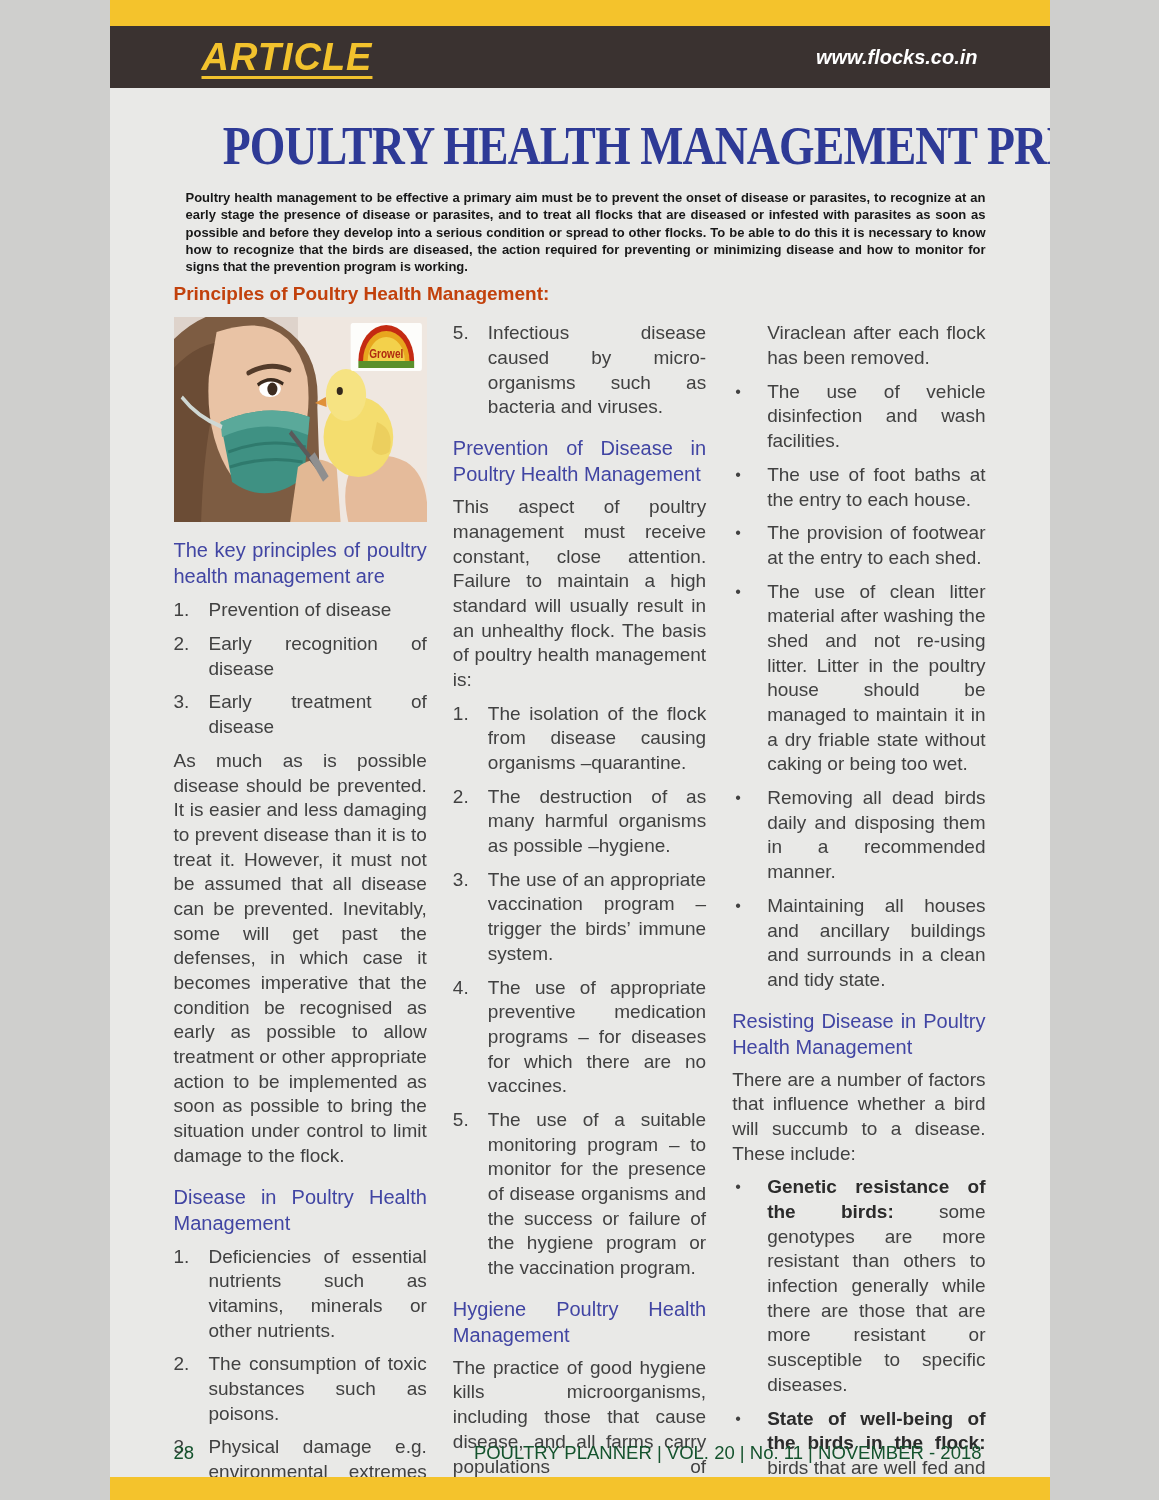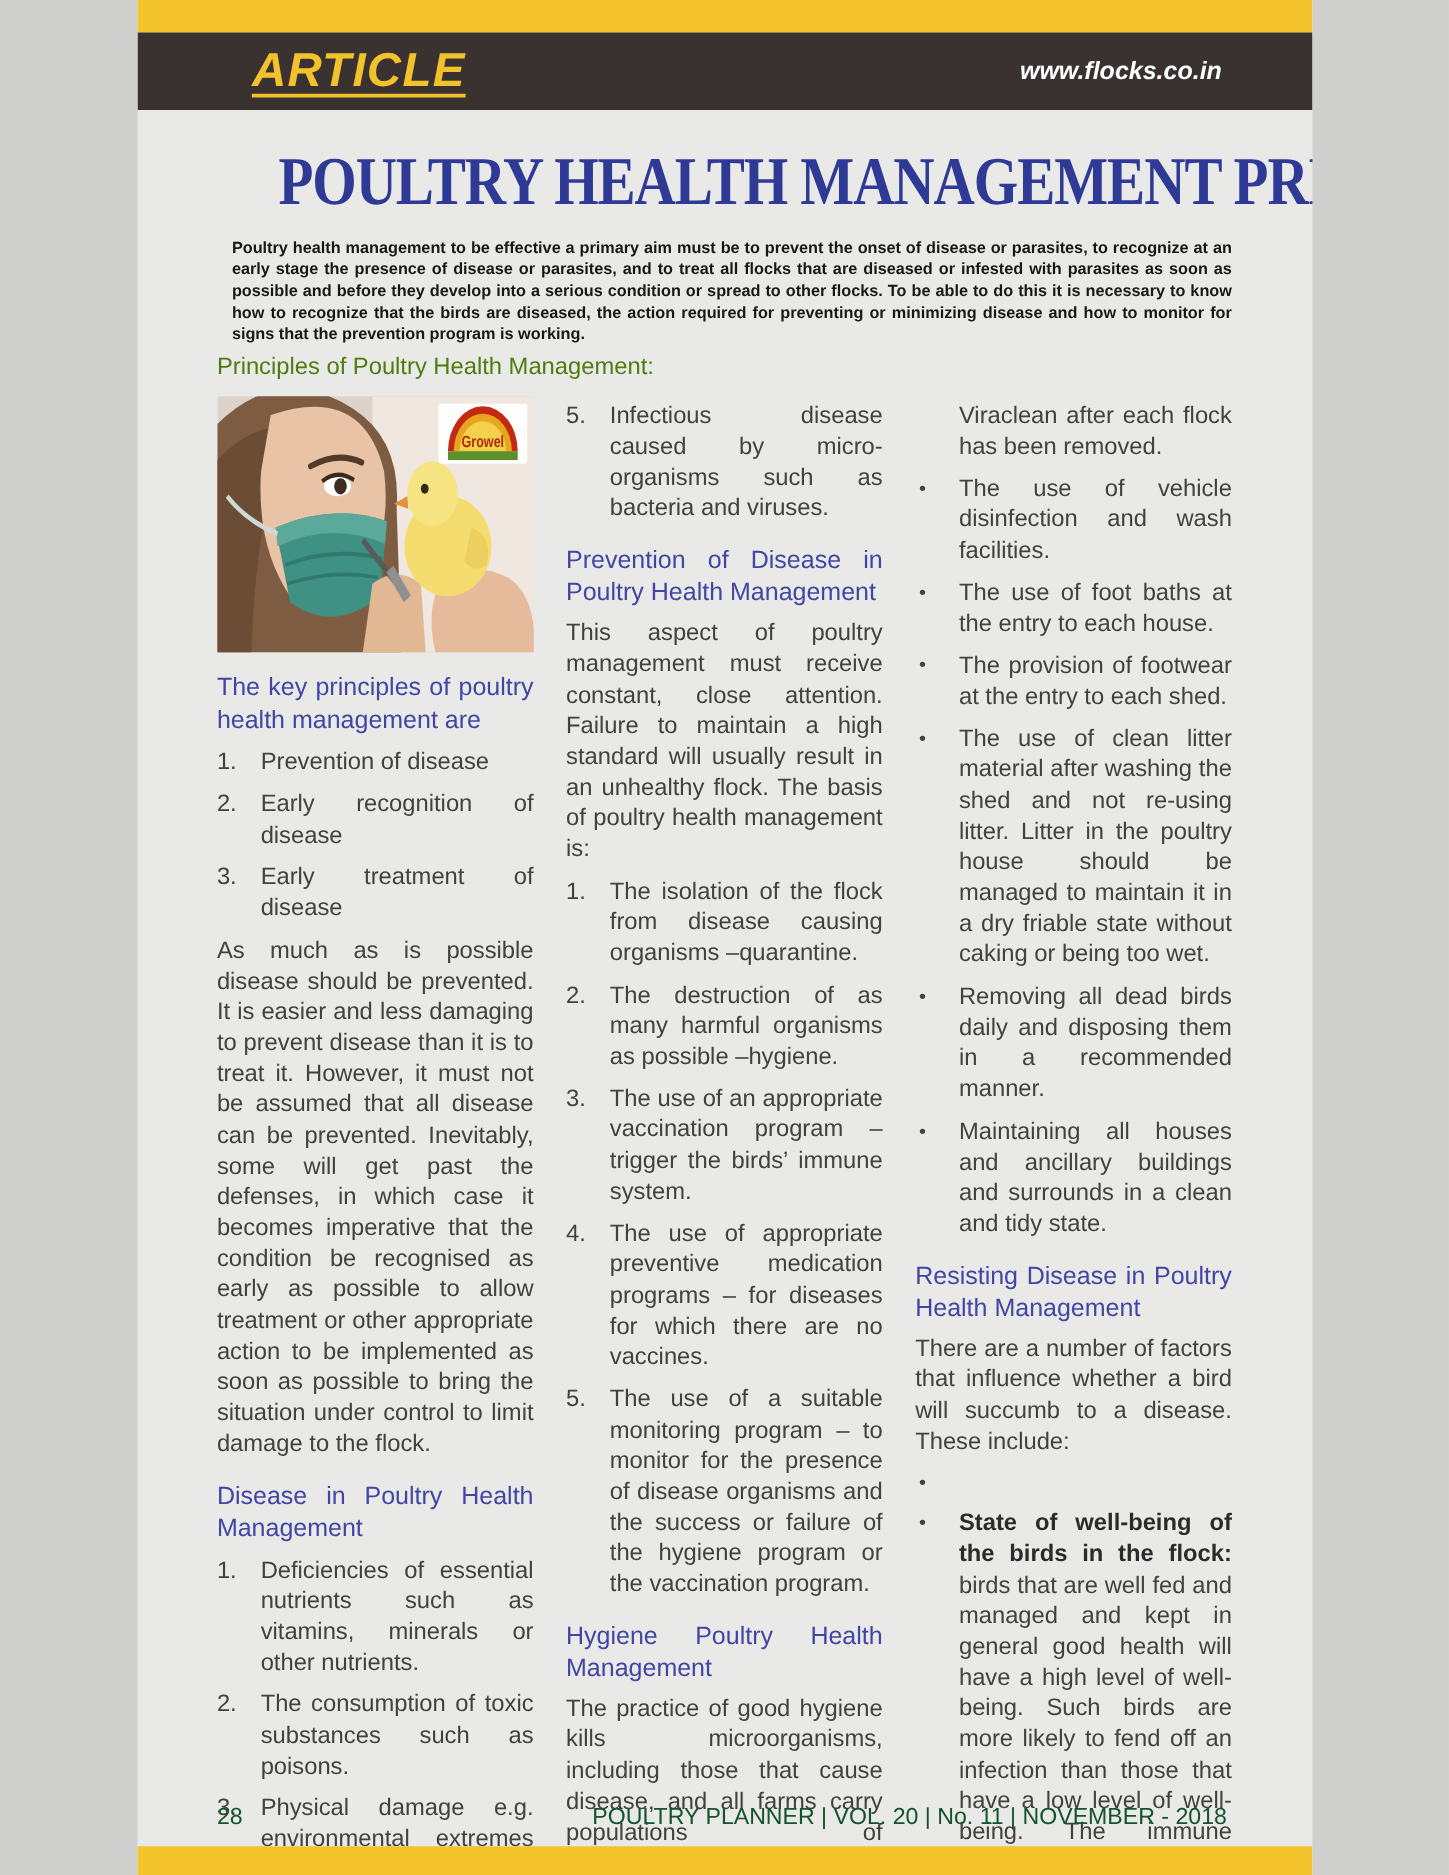--- a/index.html
+++ b/index.html
@@ -67,22 +67,22 @@
   .intro {
     font-size: 13px;
     font-weight: bold;
     color: #171717;
     line-height: 1.33;
     text-align: justify;
     margin-left: 12px;
   }
   .principles-label {
     font-size: 19px;
-    font-weight: normal;
-    color: #4d7c0f;
+    font-weight: bold;
+    color: #c2410c;
     margin-top: 8px;
   }
   .columns {
     display: flex;
     gap: 26px;
     margin-top: 12px;
   }
   .col { flex: 1 1 0; min-width: 0; }
   .photo-wrap {
     width: 100%;
@@ -305,20 +305,21 @@
           <span class="li-marker bullet">•</span>
           <span class="li-text">Maintaining all houses and ancillary buildings and surrounds in a clean and tidy state.</span>
         </div>
 
         <h3 class="sec-heading">Resisting Disease in Poultry Health Management</h3>
 
         <p class="body-text">There are a number of factors that influence whether a bird will succumb to a disease. These include:</p>
 
         <div class="li">
           <span class="li-marker bullet">•</span>
+          <span class="li-text"><b>Genetic resistance of the birds:</b><span> some genotypes are more resistant than others to infection generally while there are those that are more resistant or susceptible to specific diseases.</span></span>
         </div>
         <div class="li">
           <span class="li-marker bullet">•</span>
           <span class="li-text"><b>State of well-being of the birds in the flock:</b><span> birds that are well fed and managed and kept in general good health will have a high level of well-being. Such birds are more likely to fend off an infection than those that have a low level of well-being. The immune system of unthrifty birds is usually significantly weakened.</span></span>
         </div>
       </div>
 
     </div>
   </div>
 

